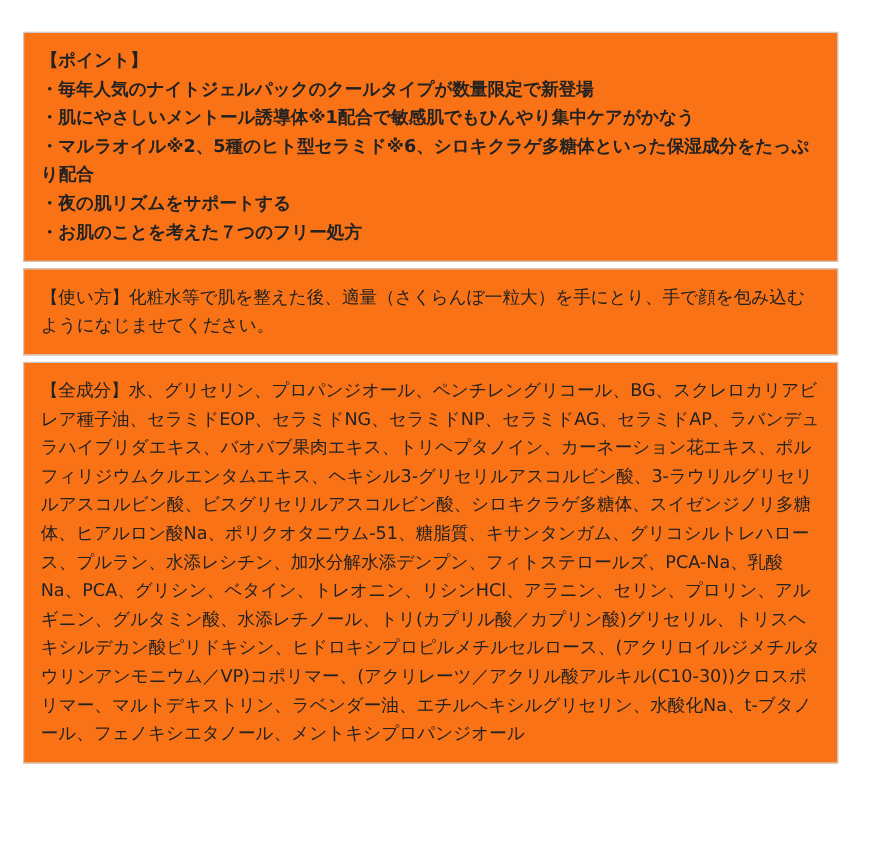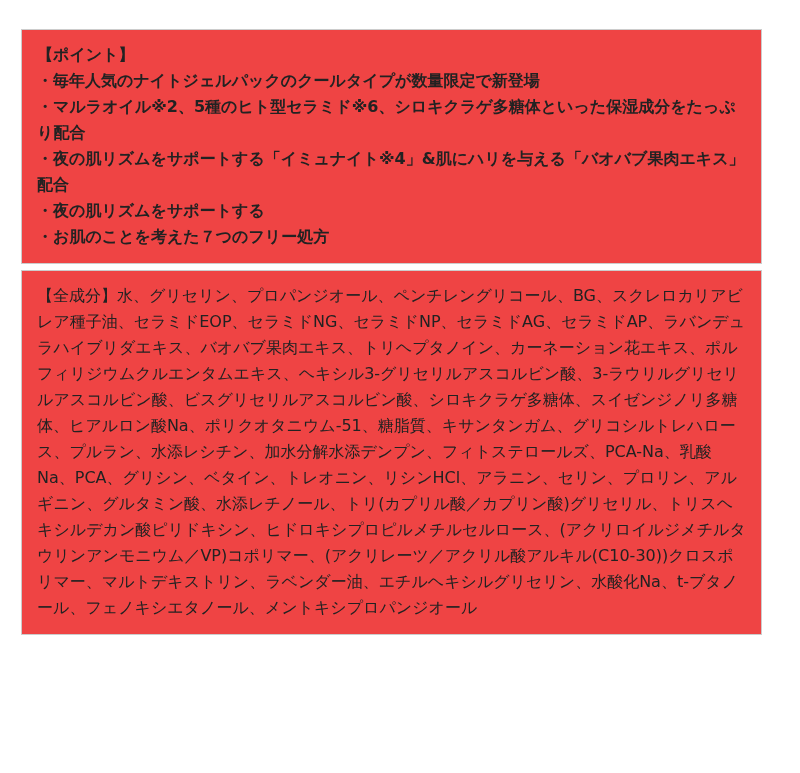--- a/index.html
+++ b/index.html
@@ -13,21 +13,21 @@
     color: #222222;
   }
   .page {
     box-sizing: border-box;
     padding: 29px 38px 0 21px;
   }
   .box {
     box-sizing: border-box;
     width: 741px;
     border: 1px solid #cccccc;
-    background: #ef4444;
+    background: #f97316;
     padding: 12px 15px 13px 15px;
     font-size: 16px;
     line-height: 26px;
     overflow-wrap: break-word;
   }
   .box + .box {
     margin-top: 6px;
   }
   .box.bold {
     font-weight: bold;
@@ -38,24 +38,27 @@
   }
 </style>
 </head>
 <body>
 
 <div class="page">
 
   <section class="box bold">
     <p>【ポイント】</p>
     <p>・毎年人気のナイトジェルパックのクールタイプが数量限定で新登場</p>
+    <p>・肌にやさしいメントール誘導体※1配合で敏感肌でもひんやり集中ケアがかなう</p>
     <p>・マルラオイル※2、5種のヒト型セラミド※6、シロキクラゲ多糖体といった保湿成分をたっぷり配合</p>
-    <p>・夜の肌リズムをサポートする「イミュナイト※4」&amp;肌にハリを与える「バオバブ果肉エキス」配合</p>
     <p>・夜の肌リズムをサポートする</p>
     <p>・お肌のことを考えた７つのフリー処方</p>
   </section>
 
+  <section class="box">
+    <p>【使い方】化粧水等で肌を整えた後、適量（さくらんぼ一粒大）を手にとり、手で顔を包み込むようになじませてください。</p>
+  </section>
 
   <section class="box">
     <p>【全成分】水、グリセリン、プロパンジオール、ペンチレングリコール、BG、スクレロカリアビレア種子油、セラミドEOP、セラミドNG、セラミドNP、セラミドAG、セラミドAP、ラバンデュラハイブリダエキス、バオバブ果肉エキス、トリヘプタノイン、カーネーション花エキス、ポルフィリジウムクルエンタムエキス、ヘキシル3-グリセリルアスコルビン酸、3-ラウリルグリセリルアスコルビン酸、ビスグリセリルアスコルビン酸、シロキクラゲ多糖体、スイゼンジノリ多糖体、ヒアルロン酸Na、ポリクオタニウム-51、糖脂質、キサンタンガム、グリコシルトレハロース、プルラン、水添レシチン、加水分解水添デンプン、フィトステロールズ、PCA-Na、乳酸Na、PCA、グリシン、ベタイン、トレオニン、リシンHCl、アラニン、セリン、プロリン、アルギニン、グルタミン酸、水添レチノール、トリ(カプリル酸／カプリン酸)グリセリル、トリスヘキシルデカン酸ピリドキシン、ヒドロキシプロピルメチルセルロース、(アクリロイルジメチルタウリンアンモニウム／VP)コポリマー、(アクリレーツ／アクリル酸アルキル(C10-30))クロスポリマー、マルトデキストリン、ラベンダー油、エチルヘキシルグリセリン、水酸化Na、t-ブタノール、フェノキシエタノール、メントキシプロパンジオール</p>
   </section>
 
 </div>
 
 </body></html>

